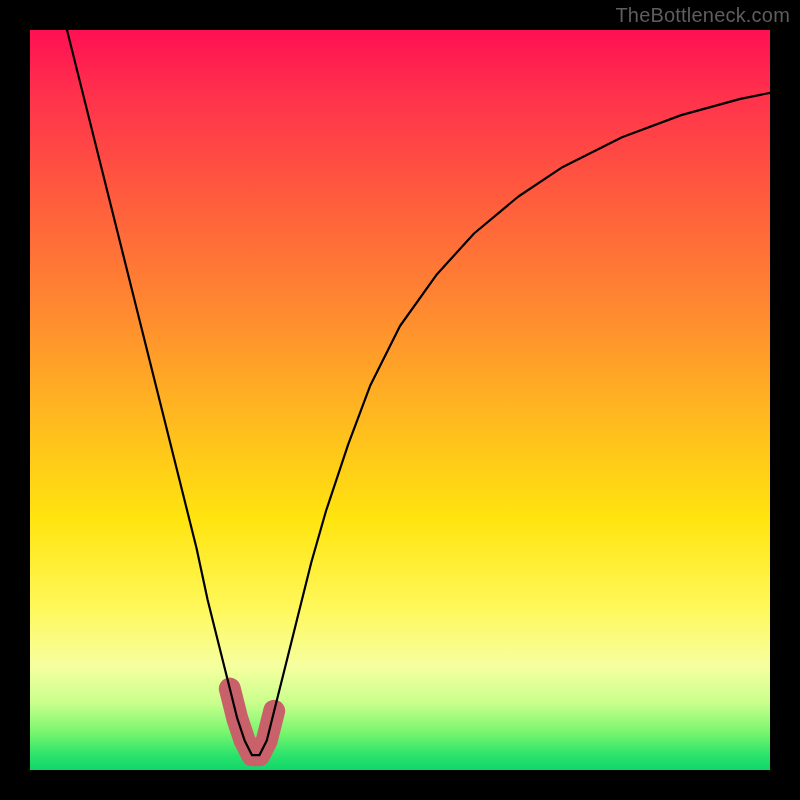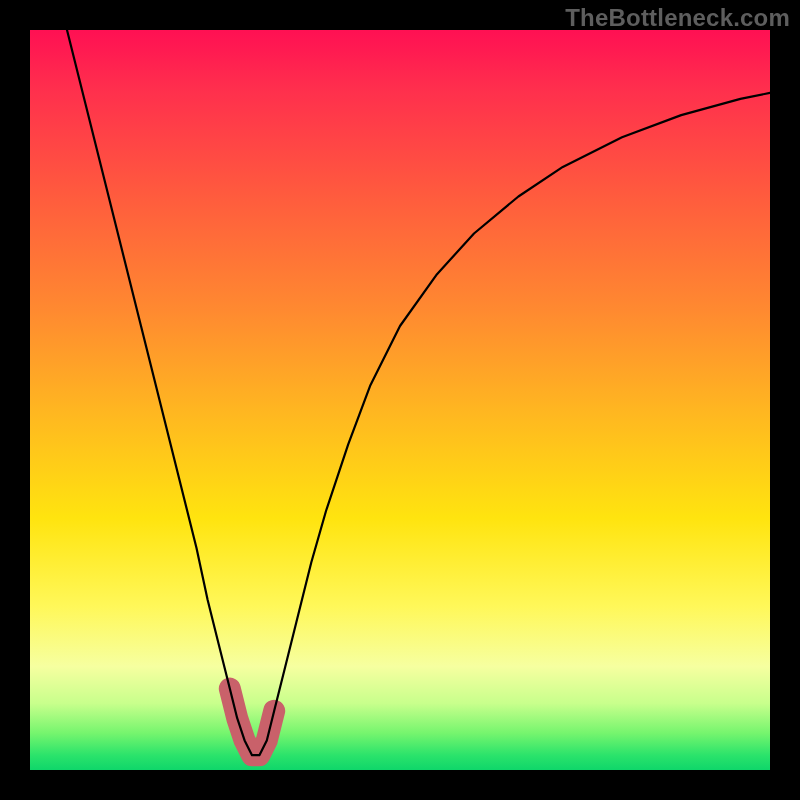--- a/index.html
+++ b/index.html
@@ -8,22 +8,22 @@
     position: relative;
     width: 800px;
     height: 800px;
     background: #000;
   }
   .watermark {
     position: absolute;
     top: 4px;
     right: 10px;
     font-family: Arial, Helvetica, sans-serif;
-    font-size: 24px;
-    font-weight: 700;
+    font-size: 20px;
+    font-weight: 400;
     color: #5e5e5e;
     letter-spacing: 0.2px;
     z-index: 5;
   }
   .plot-area {
     position: absolute;
     left: 30px;
     top: 30px;
     width: 740px;
     height: 740px;

